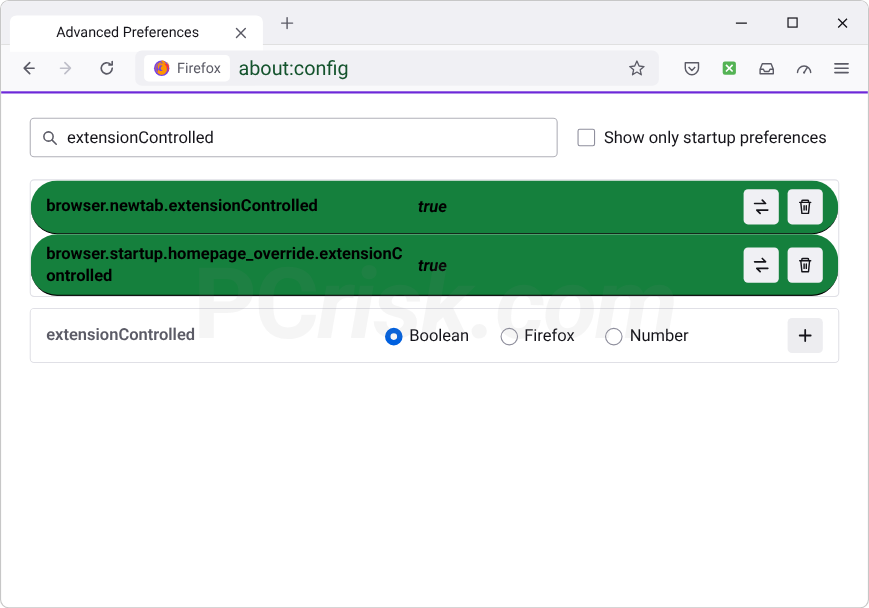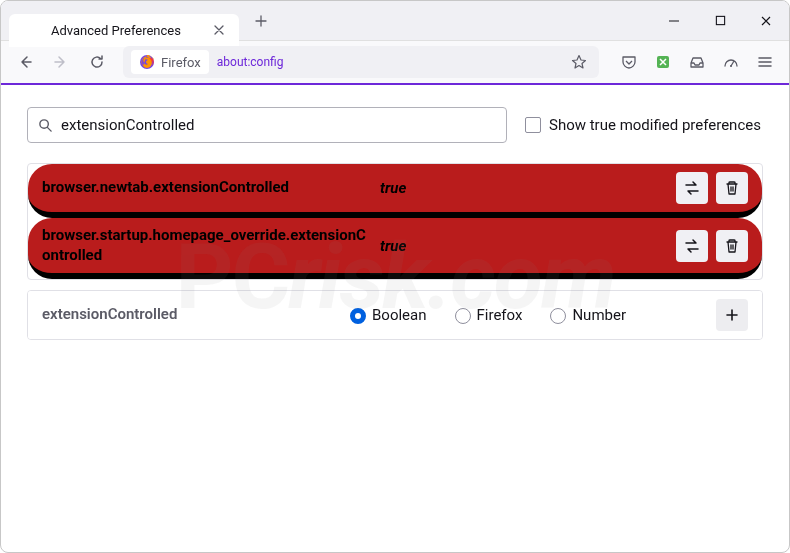--- a/index.html
+++ b/index.html
@@ -12,35 +12,35 @@
     .new-tab-btn { width: 28px; height: 28px; margin-left: 8px; display: flex; align-items: center; justify-content: center; border-radius: 4px; cursor: pointer; }
     .window-controls { margin-left: auto; display: flex; }
     .win-btn { width: 46px; height: 40px; display: flex; align-items: center; justify-content: center; cursor: pointer; }
     
     .toolbar { height: 44px; display: flex; align-items: center; padding: 0 8px; background: #f9f9fb; border-bottom: 2px solid #6d28d9; gap: 4px; }
     .nav-btn { width: 32px; height: 32px; display: flex; align-items: center; justify-content: center; border-radius: 4px; cursor: pointer; color: #5b5b66; }
     .nav-btn.disabled { color: #bfbfc9; }
     .urlbar { flex: 1; height: 32px; background: #f0f0f4; border-radius: 6px; display: flex; align-items: center; padding: 0 8px; margin: 0 6px; gap: 8px; }
     .urlbar-identity { display: flex; align-items: center; gap: 6px; background: #fff; padding: 2px 8px; border-radius: 4px; height: 24px; font-size: 13px; color: #5b5b66; }
     .firefox-logo { width: 16px; height: 16px; }
-    .url-text { font-size: 12px; color: #6d28d9; flex: 1; }
+    .url-text { font-size: 18px; color: #14532d; flex: 1; }
     .star-btn { width: 24px; height: 24px; display: flex; align-items: center; justify-content: center; cursor: pointer; color: #5b5b66; }
     .toolbar-icons { display: flex; gap: 2px; margin-left: 4px; }
     .toolbar-icon { width: 32px; height: 32px; display: flex; align-items: center; justify-content: center; border-radius: 4px; cursor: pointer; color: #5b5b66; }
     
     .content { padding: 22px 26px; }
     .search-row { display: flex; align-items: center; gap: 18px; margin-bottom: 20px; }
     .search-box { flex: 1; max-width: 480px; height: 36px; border: 1px solid #b1b1b9; border-radius: 4px; display: flex; align-items: center; padding: 0 10px; gap: 8px; }
     .search-input { border: none; outline: none; flex: 1; font-size: 15px; color: #15141a; background: transparent; }
     .checkbox-label { display: flex; align-items: center; gap: 8px; font-size: 15px; color: #15141a; cursor: pointer; }
     .checkbox { width: 16px; height: 16px; border: 1px solid #8f8f9d; border-radius: 2px; }
     
     .pref-table { border: 1px solid #e0e0e6; border-radius: 4px; overflow: hidden; }
     .pref-row { display: flex; align-items: center; min-height: 40px; padding: 8px 14px; font-size: 15px; gap: 8px; }
-    .pref-row.modified { background: #b91c1c; font-weight: 700; border-bottom: 6px solid #000000; border-radius: 24px; }
+    .pref-row.modified { background: #15803d; font-weight: 700; border-bottom: 1px solid #000000; border-radius: 24px; }
     .pref-row.modified .pref-name, .pref-row.modified .pref-value { font-weight: 700; }
     .pref-row.new { background: #fff; color: #5b5b66; }
     .pref-name { width: 330px; word-break: break-all; line-height: 1.3; }
     .pref-value { flex: 1; font-style: italic; }
     .pref-actions { display: flex; gap: 8px; }
     .action-btn { width: 32px; height: 32px; background: #f0f0f4; border: none; border-radius: 4px; display: flex; align-items: center; justify-content: center; cursor: pointer; }
     .pref-row.new .action-btn { background: #ededf0; }
     
     .type-options { display: flex; gap: 28px; flex: 1; }
     .radio-option { display: flex; align-items: flex-end; gap: 6px; cursor: pointer; color: #15141a; }
@@ -155,21 +155,21 @@
   <div class="search-row">
     <div class="search-box">
       <svg width="15" height="15" viewBox="0 0 16 16">
           <circle cx="6.5" cy="6.5" r="4.5" stroke="#5b5b66" stroke-width="1.5" fill="none"></circle>
           <path d="M10 10 L14 14" stroke="#5b5b66" stroke-width="1.5" stroke-linecap="round"></path>
         </svg>
       <input class="search-input" value="extensionControlled" style="">
     </div>
     <label class="checkbox-label">
       <span class="checkbox"></span>
-      <span>Show true modified preferences</span>
+      <span>Show only startup preferences</span>
     </label>
   </div>
 
   <div class="pref-table">
     <div class="pref-row modified">
       <div class="pref-name">browser.newtab.extensionControlled</div>
       <div class="pref-value">true</div>
       <div class="pref-actions">
         <button class="action-btn">
             <svg width="18" height="18" viewBox="0 0 18 18">

